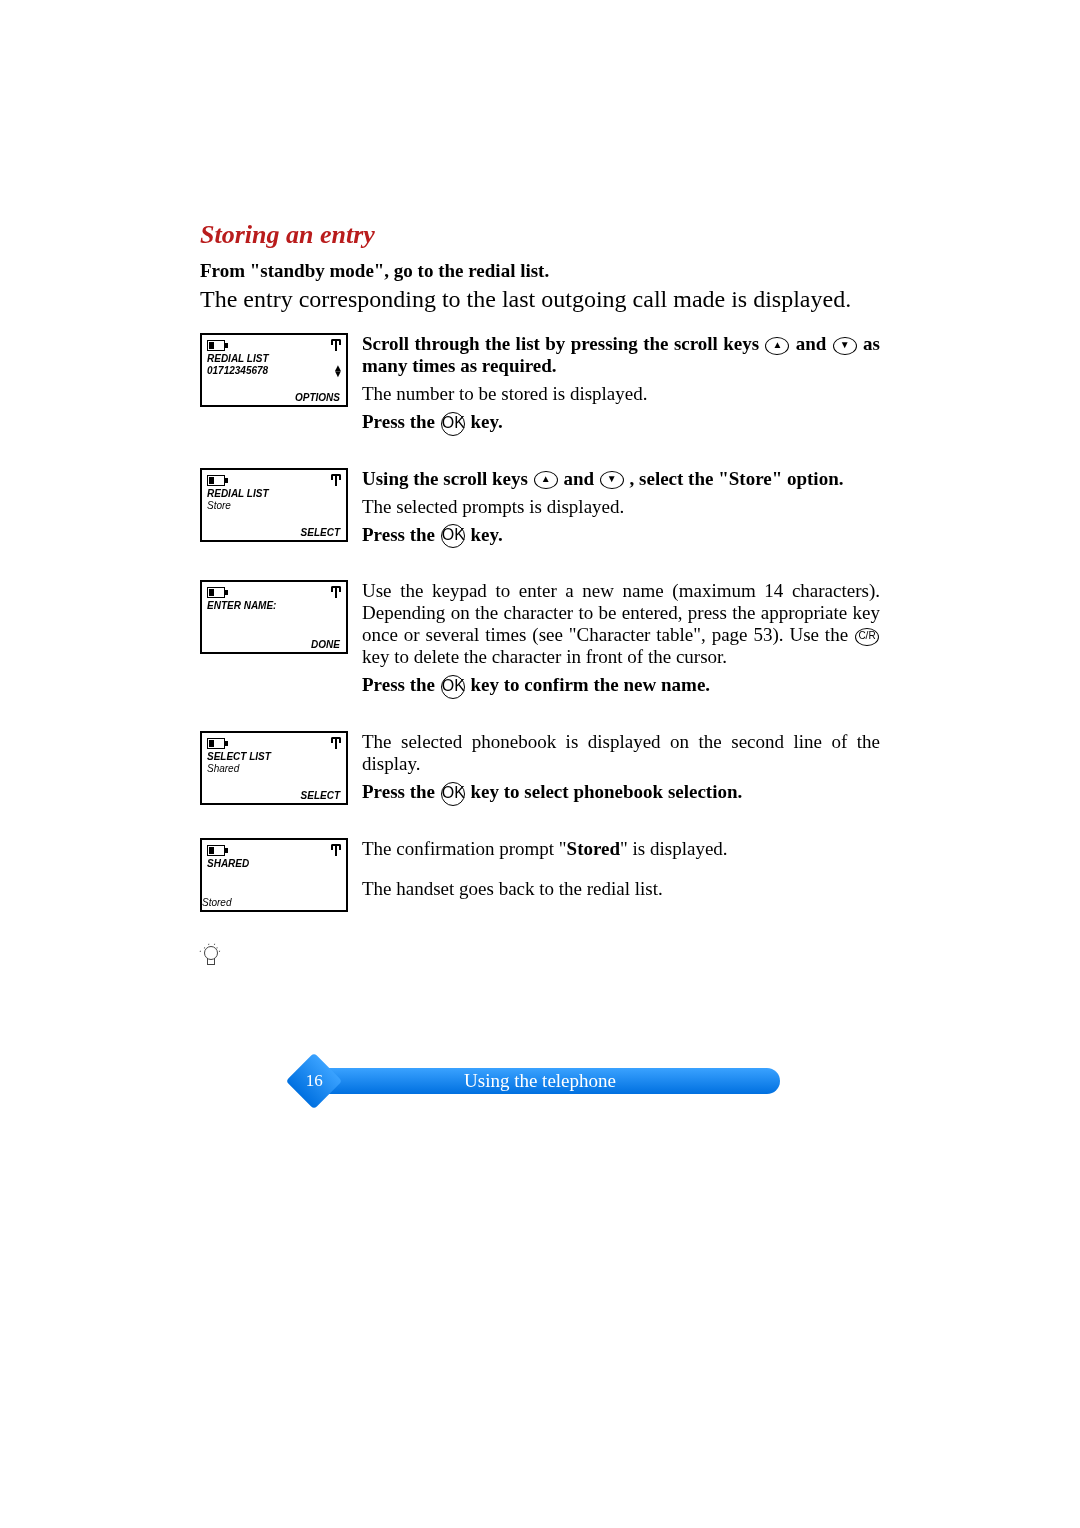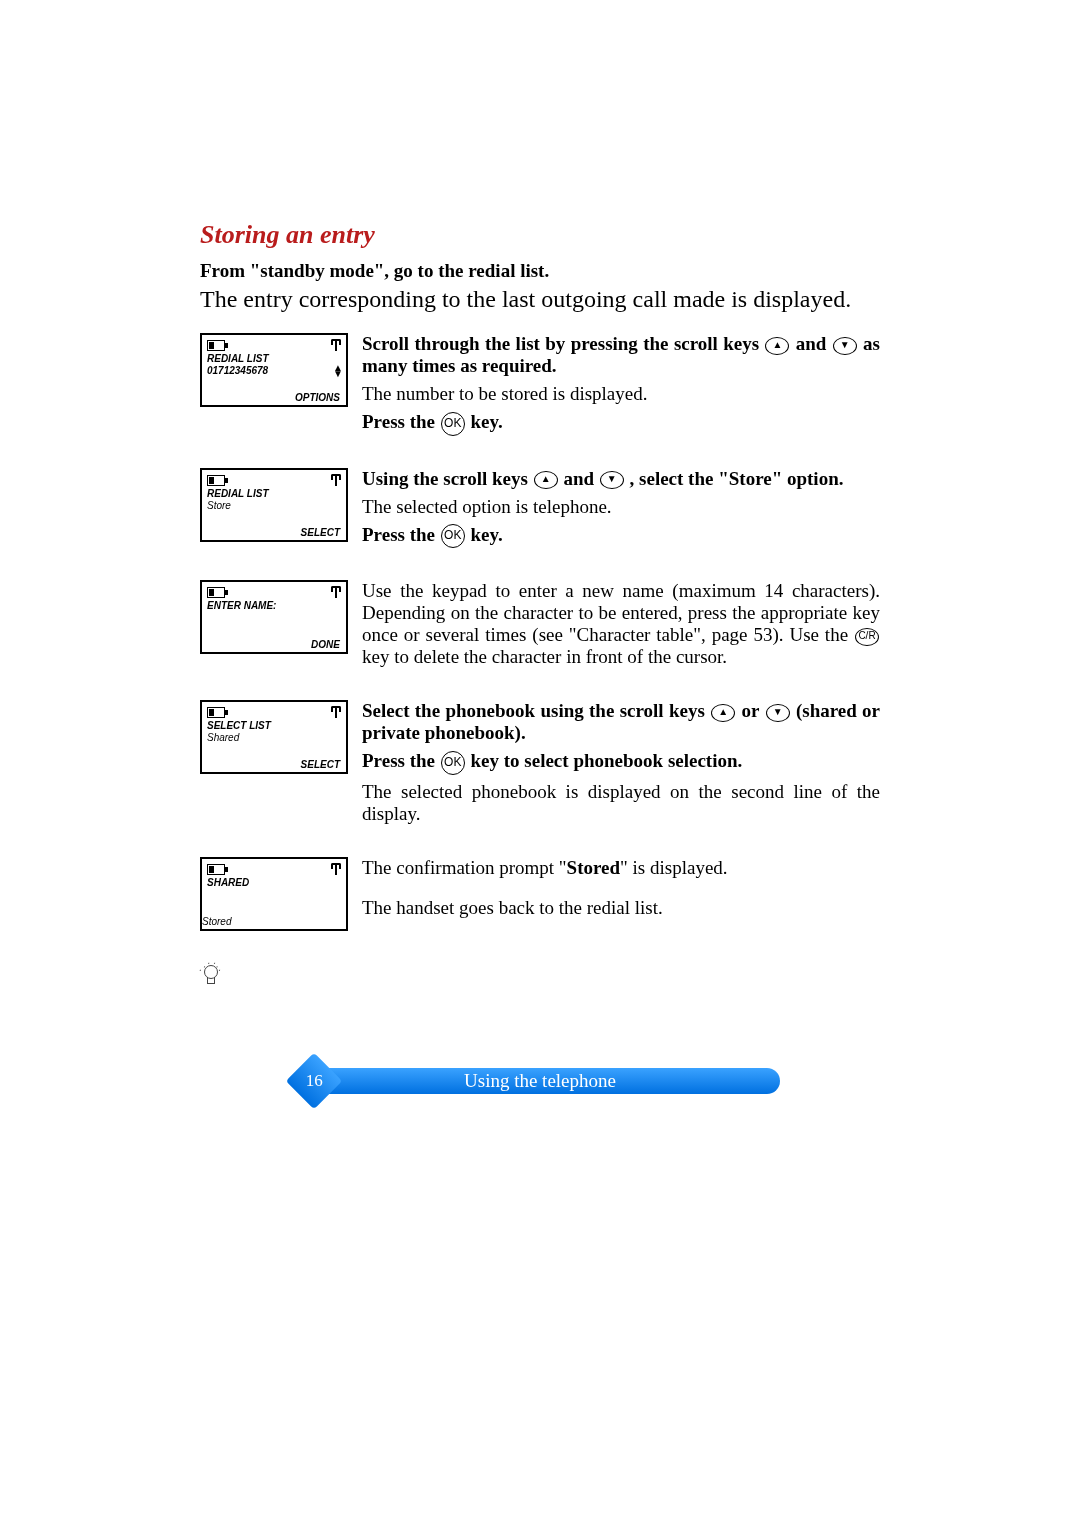--- a/index.html
+++ b/index.html
@@ -93,21 +93,21 @@
     font-size: 19px;
     text-align: justify;
   }
   .instr p { margin: 0 0 6px 0; }
   .instr .b { font-weight: bold; }
   .key-round {
     display: inline-block;
     width: 22px; height: 22px;
     border: 1.5px solid #000;
     border-radius: 50%;
-    font-size: 12px;
+    font-size: 16px;
     text-align: center;
     line-height: 20px;
     vertical-align: middle;
     font-family: Arial, sans-serif;
     margin: 0 1px;
   }
   .key-oval {
     display: inline-block;
     width: 22px; height: 16px;
     border: 1.5px solid #000;
@@ -223,21 +223,21 @@
       <div class="softkey">SELECT</div>
     </div>
     <div class="instr">
       <p>
         <span class="b">Using the scroll keys</span>
         <span class="key-oval">▲</span>
         <span class="b">and</span>
         <span class="key-oval">▼</span>
         <span class="b">, select the "Store" option.</span>
       </p>
-      <p>The selected option is telephone.</p>
+      <p>The selected prompts is displayed.</p>
       <p>
         <span class="b">Press the</span>
         <span class="key-round">OK</span>
         <span class="b">key.</span>
       </p>
     </div>
   </div>
 
   <div class="row">
     <div class="screen">
@@ -248,47 +248,45 @@
       <div class="line1">ENTER NAME:</div>
       <div class="line2 thin"></div>
       <div class="softkey">DONE</div>
     </div>
     <div class="instr">
       <p>
         <span>Use the keypad to enter a new name (maximum 14 characters). Depending on the character to be entered, press the appropriate key once or several times (see "Character table", page 53). Use the</span>
         <span class="key-oval">C/R</span>
         <span>key to delete the character in front of the cursor.</span>
       </p>
+      <p>
+        <span class="b">Press the</span>
+        <span class="key-round">OK</span>
+        <span class="b">key to confirm the new name.</span>
+      </p>
     </div>
   </div>
 
   <div class="row">
     <div class="screen">
       <div class="top-icons">
         <span class="icon-batt"></span>
         <span><span class="icon-sig"></span></span>
       </div>
       <div class="line1">SELECT LIST</div>
       <div class="line2 thin">Shared</div>
       <div class="softkey">SELECT</div>
     </div>
     <div class="instr">
-      <p>
-        <span class="b">Select the phonebook using the scroll keys</span>
-        <span class="key-oval">▲</span>
-        <span class="b">or</span>
-        <span class="key-oval">▼</span>
-        <span class="b">(shared or private phonebook).</span>
-      </p>
+      <p>The selected phonebook is displayed on the second line of the display.</p>
       <p>
         <span class="b">Press the</span>
         <span class="key-round">OK</span>
         <span class="b">key to select phonebook selection.</span>
       </p>
-      <p>The selected phonebook is displayed on the second line of the display.</p>
     </div>
   </div>
 
   <div class="row">
     <div class="screen">
       <div class="top-icons">
         <span class="icon-batt"></span>
         <span><span class="icon-sig"></span></span>
       </div>
       <div class="line1">SHARED</div>

